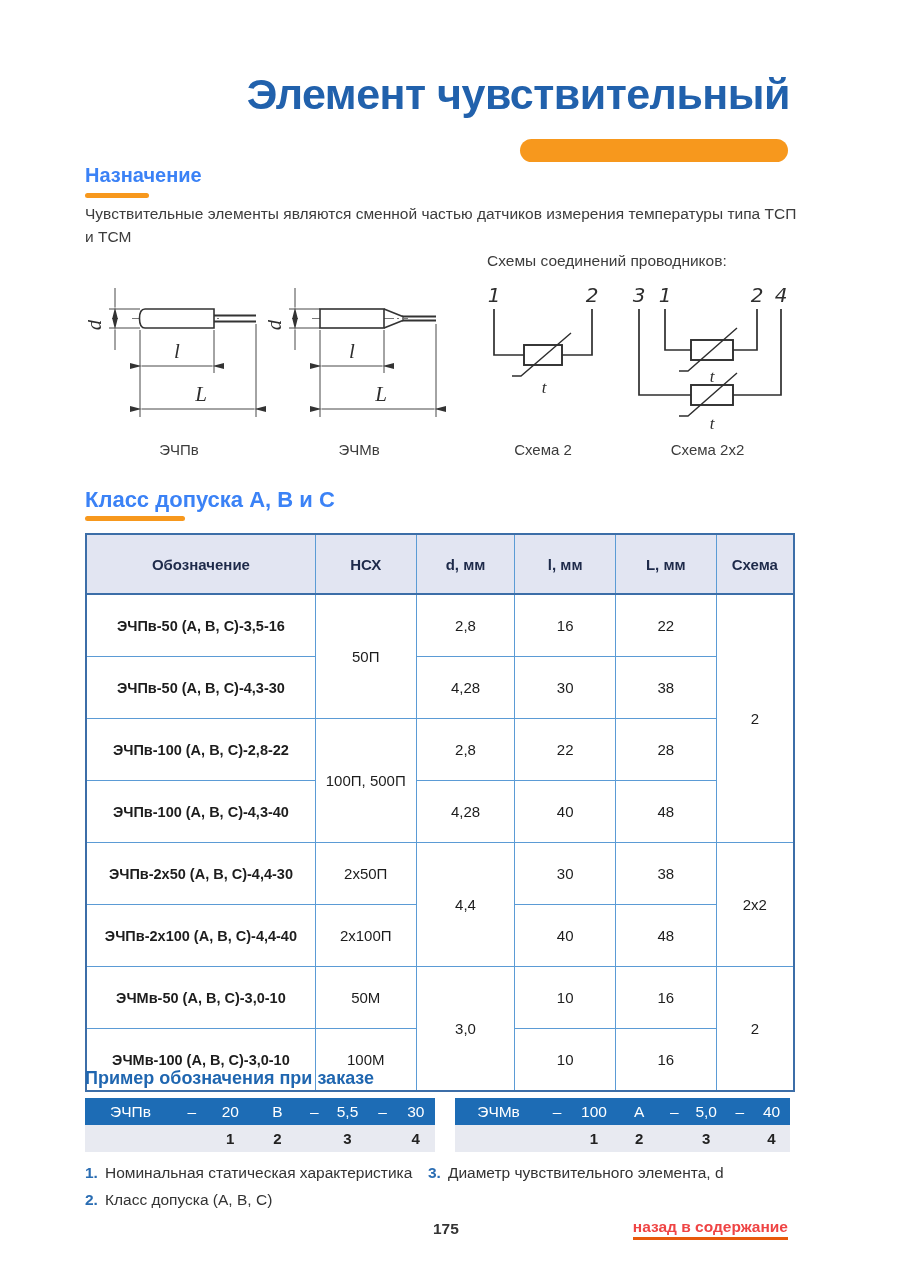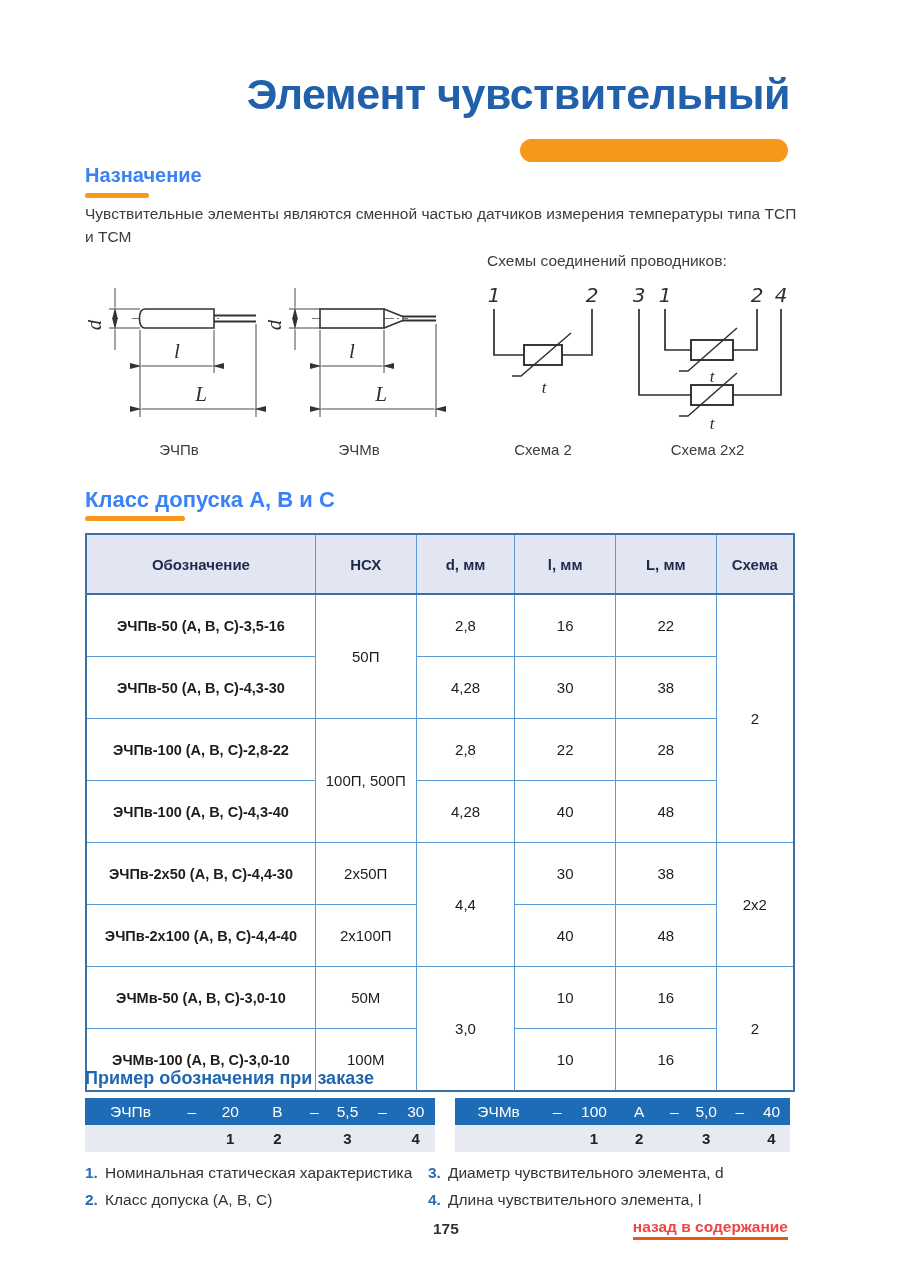--- a/index.html
+++ b/index.html
@@ -276,20 +276,17 @@
 
   <div class="legend-item" style="left:85px;top:1164px">
     <span class="legend-num">1.</span><span>Номинальная статическая характеристика</span>
   </div>
   <div class="legend-item" style="left:85px;top:1191px">
     <span class="legend-num">2.</span><span>Класс допуска (А, В, С)</span>
   </div>
   <div class="legend-item" style="left:428px;top:1164px">
     <span class="legend-num">3.</span><span>Диаметр чувствительного элемента, d</span>
   </div>
-  <div class="legend-item" style="left:428px;top:1191px">
-    <span class="legend-num">4.</span><span>Длина чувствительного элемента, l</span>
-  </div>
 
   <div class="page-num">175</div>
   <a class="back-link" href="#">назад в содержание</a>
 
 </div>
 
 </body></html>

